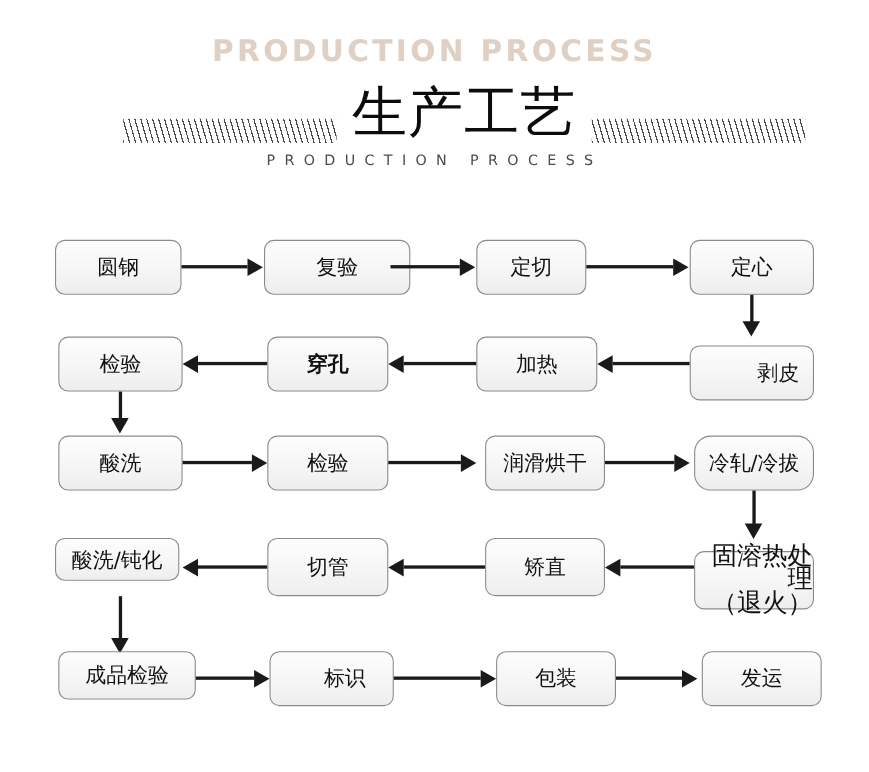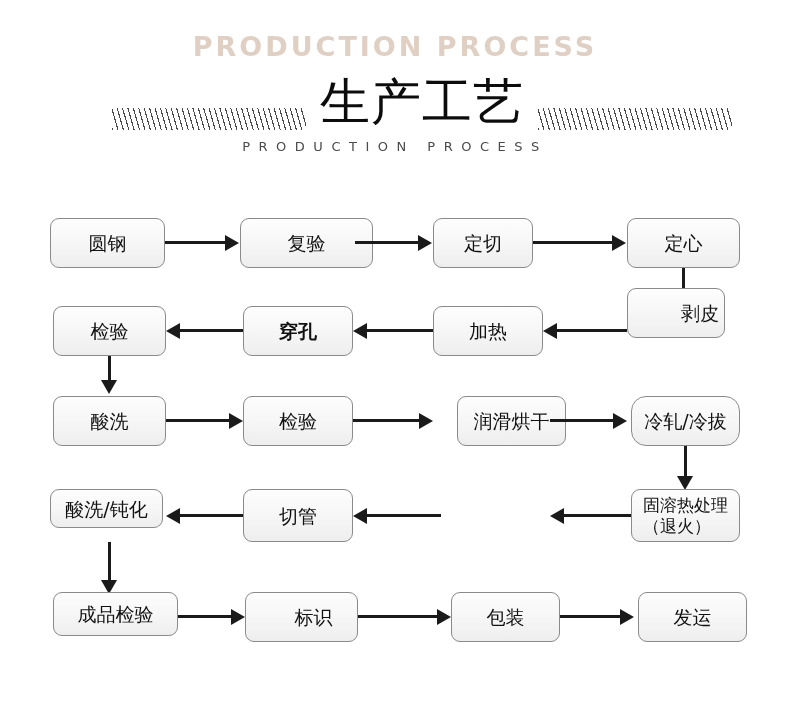--- a/index.html
+++ b/index.html
@@ -81,28 +81,28 @@
   }
   .node {
     position: absolute;
     box-sizing: border-box;
     border: 1.5px solid #8a8a8a;
     border-radius: 9px;
     background: linear-gradient(to bottom, #fdfdfd 0%, #f7f7f7 45%, #eeeeee 100%);
     display: flex;
     align-items: center;
     justify-content: center;
-    text-align: left;
+    text-align: right;
     color: #111;
     font-size: 19px;
     line-height: 22px;
     white-space: pre-line;
     font-family: "DejaVu Sans", "Liberation Sans", sans-serif;
   }
-  .node.two-line { font-size: 17px; line-height: 21px; }
+  .node.two-line { font-size: 23px; line-height: 21px; margin-top: 12px; }
 
   .conn {
     position: absolute;
     background: #1a1a1a;
   }
   .conn.h { height: 3px; }
   .conn.v { width: 3px; }
 
   .arrow {
     position: absolute;
@@ -161,50 +161,51 @@
   <div class="conn h" style="left:180px; top:329px; width:63px;"></div>
 
   <div class="node" style="left:243px; top:306px; width:110px; height:50px;font-weight:bold;">穿孔</div>
   <div class="arrow left" style="left:353px; top:323px;"></div>
   <div class="conn h" style="left:367px; top:329px; width:66px;"></div>
 
   <div class="node" style="left:433px; top:306px; width:110px; height:50px;">加热</div>
   <div class="arrow left" style="left:543px; top:323px;"></div>
   <div class="conn h" style="left:557px; top:329px; width:70px;"></div>
 
-  <div class="node" style="left:627px; top:288px; width:98px; height:50px;padding-left:48px;">剥皮</div>
+  <div class="node" style="left:627px; top:314px; width:113px; height:50px;padding-left:48px;">剥皮</div>
 
   <div class="conn v" style="left:108px; top:356px; height:26px;"></div>
   <div class="arrow down" style="left:101px; top:380px;"></div>
 
   <div class="node" style="left:53px;  top:396px; width:113px; height:50px;">酸洗</div>
   <div class="conn h" style="left:166px; top:419px; width:63px;"></div>
   <div class="arrow right" style="left:229px; top:413px;"></div>
 
   <div class="node" style="left:243px; top:396px; width:110px; height:50px;">检验</div>
   <div class="conn h" style="left:353px; top:419px; width:66px;"></div>
   <div class="arrow right" style="left:419px; top:413px;"></div>
 
-  <div class="node" style="left:441px; top:396px; width:109px; height:50px;margin-left:16px;">润滑烘干</div>
+  <div class="node" style="left:441px; top:396px; width:109px; height:50px;">润滑烘干</div>
   <div class="conn h" style="left:550px; top:419px; width:63px;"></div>
   <div class="arrow right" style="left:613px; top:413px;"></div>
 
   <div class="node" style="left:631px; top:396px; width:109px; height:50px;border-radius:15px;">冷轧/冷拔</div>
 
   <div class="conn v" style="left:684px; top:446px; height:32px;"></div>
   <div class="arrow down" style="left:677px; top:476px;"></div>
 
   <div class="node" style="left:50px;  top:489px; width:113px; height:39px;">酸洗/钝化</div>
   <div class="arrow left" style="left:166px; top:508px;"></div>
   <div class="conn h" style="left:180px; top:514px; width:63px;"></div>
 
   <div class="node" style="left:243px; top:489px; width:110px; height:53px;">切管</div>
   <div class="arrow left" style="left:353px; top:508px;"></div>
   <div class="conn h" style="left:367px; top:514px; width:74px;"></div>
 
+  <div class="node" style="left:441px; top:489px; width:109px; height:53px;">矫直</div>
   <div class="arrow left" style="left:550px; top:508px;"></div>
   <div class="conn h" style="left:564px; top:514px; width:67px;"></div>
 
   <div class="node two-line" style="left:631px; top:489px; width:109px; height:53px;">固溶热处理
 （退火）</div>
 
   <div class="conn v" style="left:108px; top:542px; height:40px;"></div>
   <div class="arrow down" style="left:101px; top:580px;"></div>
 
   <div class="node" style="left:53px;  top:592px; width:125px; height:44px;">成品检验</div>

